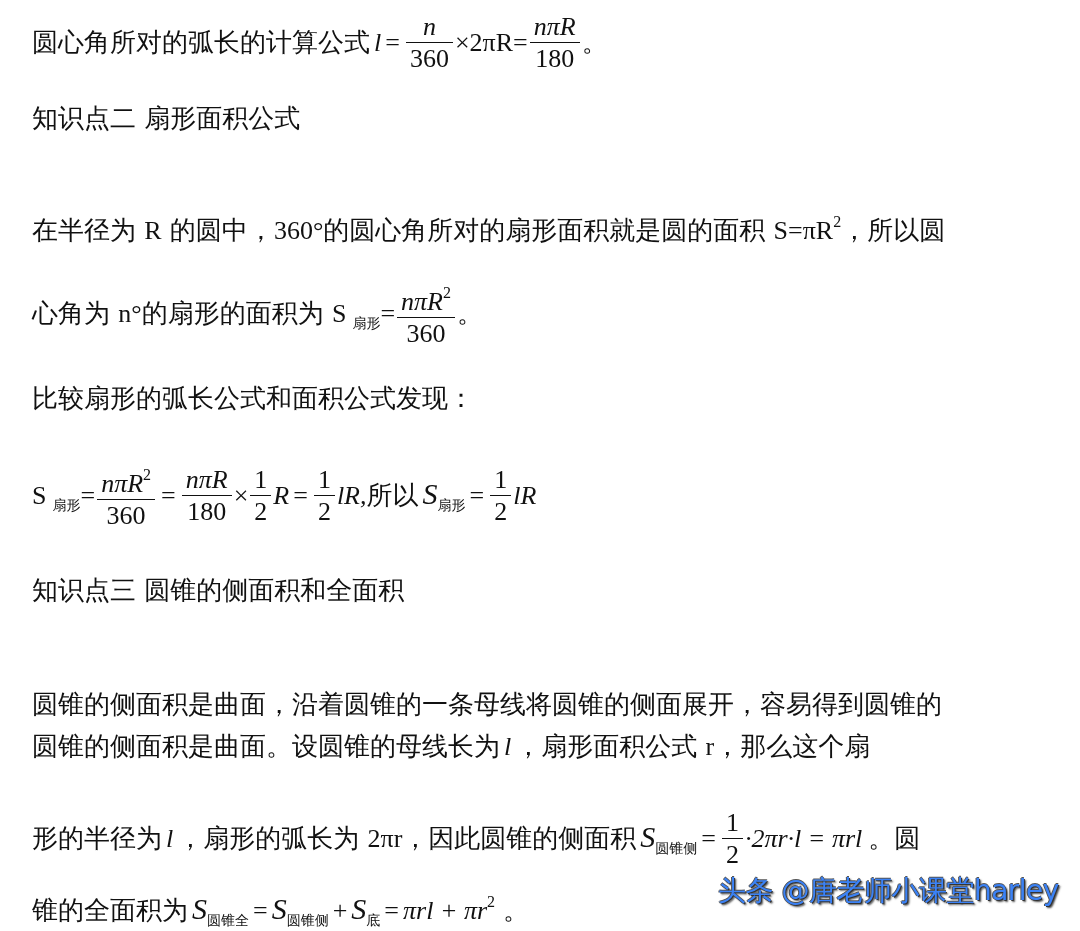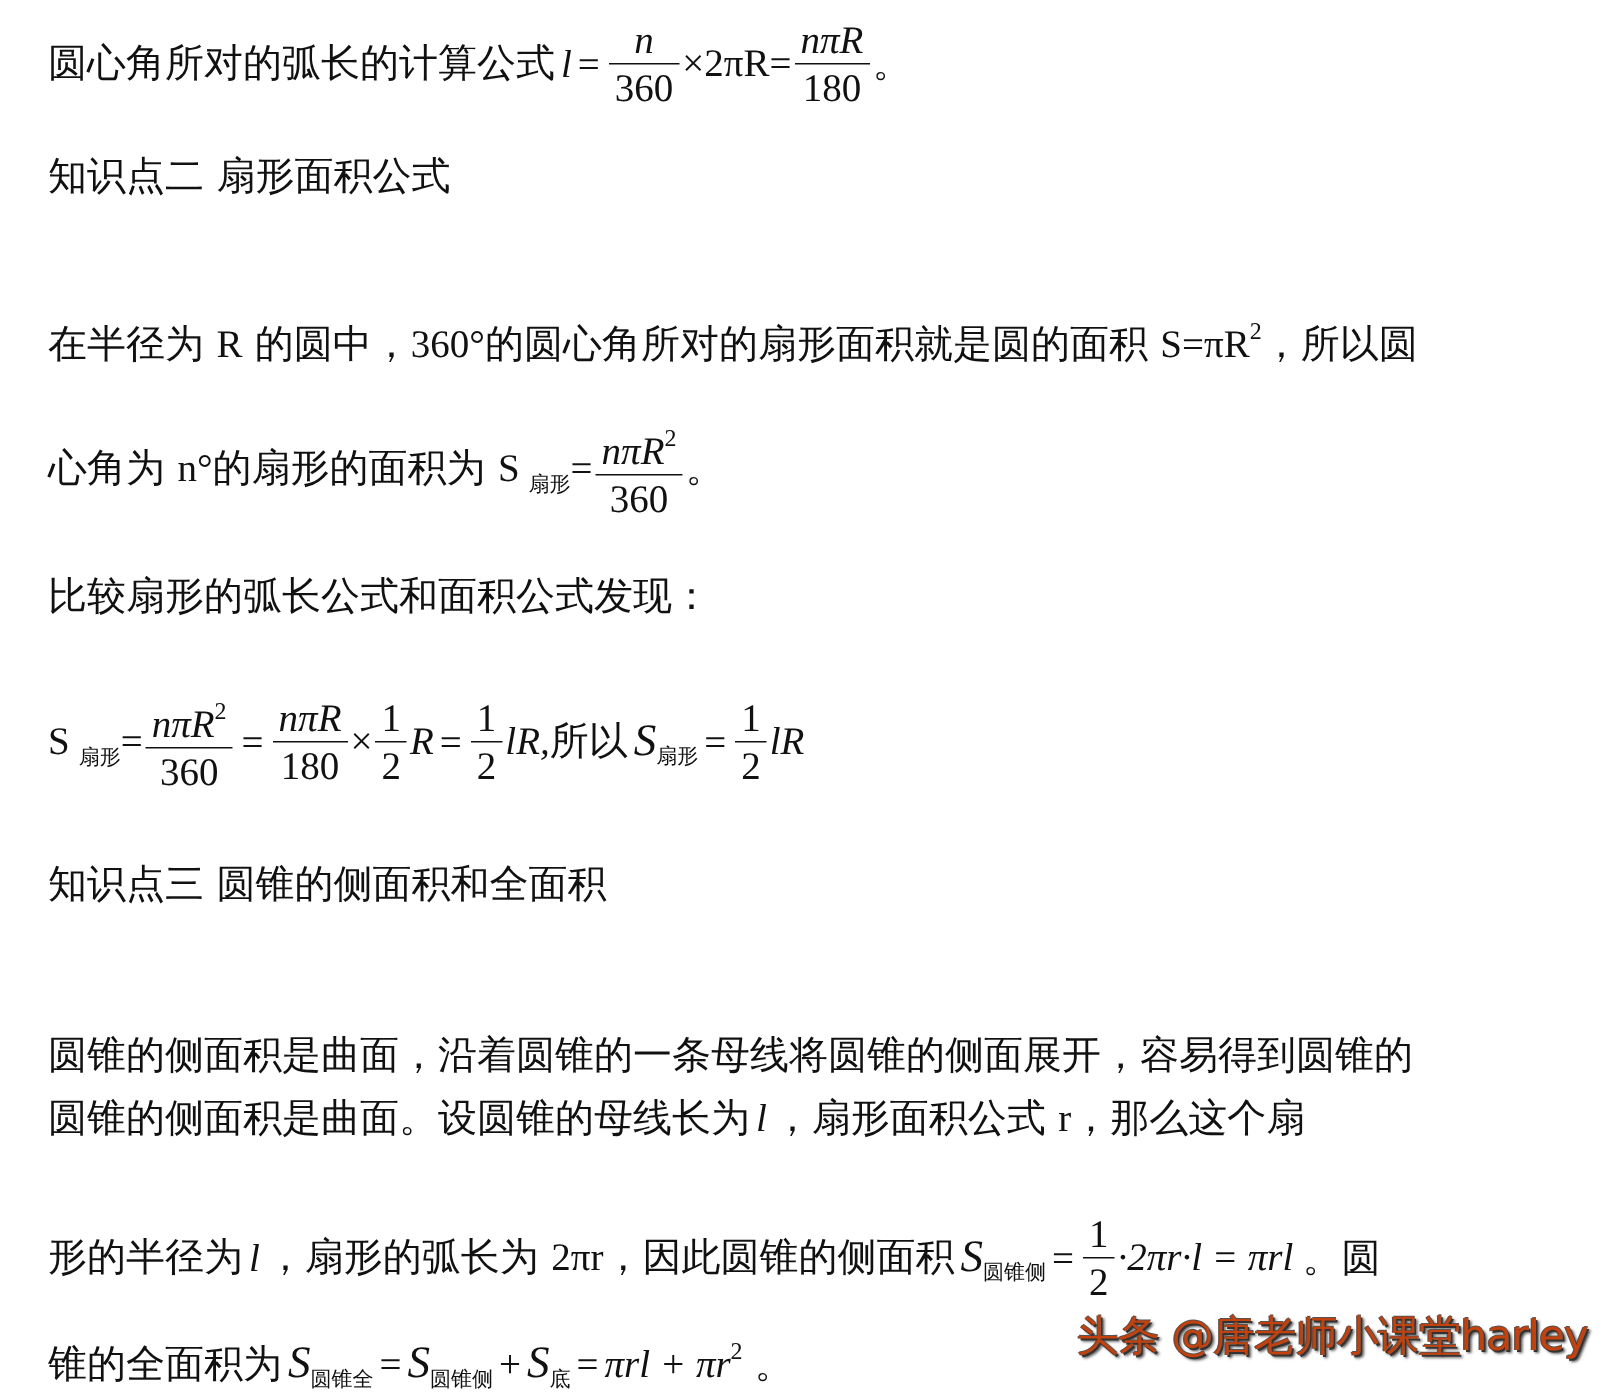--- a/index.html
+++ b/index.html
@@ -8,21 +8,21 @@
   .serif { font-family: "Liberation Serif", "DejaVu Serif", serif; }
   .mi { font-family: "Liberation Serif", "DejaVu Serif", serif; font-style: italic; }
   .mr { font-family: "Liberation Serif", "DejaVu Serif", serif; }
   .frac { display: inline-block; vertical-align: middle; text-align: center; font-family: "Liberation Serif", "DejaVu Serif", serif; margin: 0 2px; }
   .frac .num { display: block; padding: 0 4px; line-height: 30px; }
   .frac .den { display: block; border-top: 1.5px solid #111; padding: 0 4px; line-height: 32px; }
   .sub { font-size: 14px; vertical-align: -6px; font-family: "DejaVu Sans", sans-serif; }
   .sup { font-size: 16px; vertical-align: 12px; }
   .bigS { font-family: "Liberation Serif", "DejaVu Serif", serif; font-style: italic; font-size: 30px; }
   .op { font-family: "Liberation Serif", "DejaVu Serif", serif; margin: 0 4px; }
-  .watermark { position: absolute; left: 718px; top: 872px; font-family: "DejaVu Sans", sans-serif; font-size: 28px; color: #c2410c; text-shadow: 1px 1px 0 #333, -1px 0 0 #555, 0 -1px 0 #555, 2px 2px 2px #444; letter-spacing: -0.5px; }
+  .watermark { position: absolute; left: 718px; top: 872px; font-family: "DejaVu Sans", sans-serif; font-size: 28px; color: #3b82f6; text-shadow: 1px 1px 0 #333, -1px 0 0 #555, 0 -1px 0 #555, 2px 2px 2px #444; letter-spacing: -0.5px; }
 </style>
 </head>
 <body>
 
 <div class="line" style="top:12px;">
   <span>圆心角所对的弧长的计算公式</span><span class="mi" style="margin-left:4px;">l</span><span class="op">=</span><span class="frac"><span class="num mi">n</span><span class="den">360</span></span><span class="mr">×2πR=</span><span class="frac"><span class="num mi">nπR</span><span class="den">180</span></span><span>。</span>
 </div>
 
 <div class="line" style="top:102px;">知识点二  扇形面积公式</div>
 

